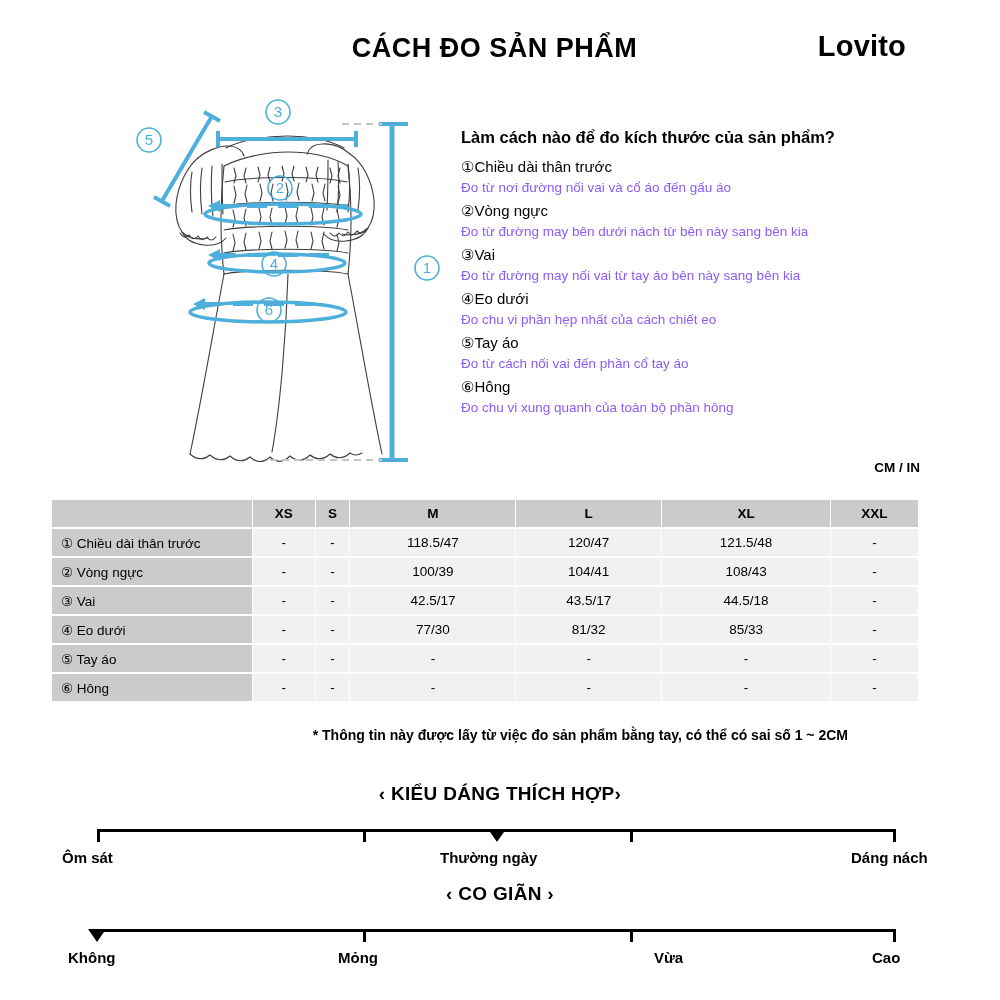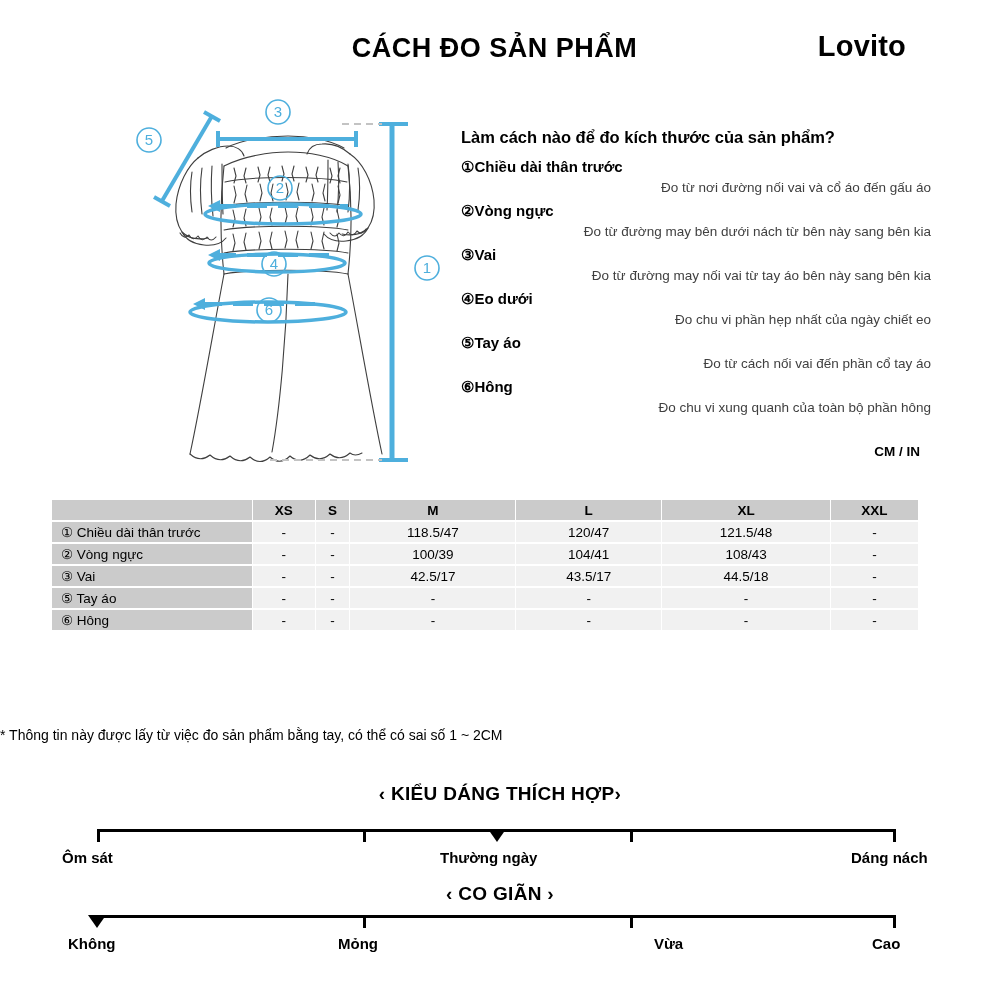--- a/index.html
+++ b/index.html
@@ -27,42 +27,42 @@
   }
 
   
   #diagram { position: absolute; left: 120px; top: 88px; width: 330px; height: 385px; }
   #diagram svg { display: block; }
 
   
   #instructions { position: absolute; left: 461px; top: 128px; width: 470px; }
   #instr-question { font-size: 16.5px; font-weight: bold; margin-bottom: 9px; }
   .instr-item { margin-bottom: 1px; }
-  .instr-title { font-size: 15px; font-weight: bold; line-height: 1.45; }
-  .instr-desc  { font-size: 13.5px; color: #404040; line-height: 1.5; margin-bottom: 2px; text-align: right; }
-
-  
-  #cm-in { position: absolute; right: 80px; top: 444px; font-size: 13.5px; font-weight: bold; }
+  .instr-title { font-size: 15px; font-weight: normal; line-height: 1.45; }
+  .instr-desc  { font-size: 13.5px; color: #8b5cf6; line-height: 1.5; margin-bottom: 2px; }
+
+  
+  #cm-in { position: absolute; right: 80px; top: 460px; font-size: 13.5px; font-weight: bold; }
 
   
   #size-table { position: absolute; left: 51px; top: 498px; width: 868px; }
   table { border-collapse: separate; border-spacing: 1px 2px; width: 100%; }
-  th, td { height: 20px; font-size: 13.5px; text-align: center; vertical-align: middle; }
+  th, td { height: 27px; font-size: 13.5px; text-align: center; vertical-align: middle; }
   th.corner-cell { background: #cbcbcb; width: 200px; }
   th.size-head { background: #cbcbcb; font-weight: bold; }
   td.row-label {
     background: #cbcbcb; text-align: left; padding-left: 9px;
     font-size: 13.5px; font-weight: normal; width: 200px;
   }
   td.data-cell { background: #f1f1f1; }
 
   
   #footnote {
     position: absolute; left: 0; top: 727px; width: 848px;
-    text-align: left; font-size: 14px; font-weight: normal;
+    text-align: right; font-size: 14px; font-weight: bold;
   }
 
   
   .scale-block { position: absolute; left: 0; width: 796px; }
   .scale-title {
     width: 1000px; text-align: center;
     font-size: 19px; font-weight: bold; letter-spacing: 0.3px;
   }
   .scale-graphic { position: relative; width: 1000px; height: 30px; }
   .scale-axis { position: absolute; left: 97px; top: 10px; width: 798px; height: 3px; background: #000; }
@@ -72,21 +72,21 @@
     border-left: 9px solid transparent;
     border-right: 9px solid transparent;
     border-top: 13px solid #000;
   }
   .scale-labels { position: relative; width: 1000px; height: 24px; }
   .scale-label { position: absolute; top: 0; font-size: 15px; font-weight: bold; white-space: nowrap; text-align: center; }
 
   #fit-block { top: 783px; }
   #fit-block .scale-title { margin-bottom: 14px; }
   #stretch-block { top: 883px; }
-  #stretch-block .scale-title { }
+  #stretch-block .scale-title { margin-bottom: 14px; }
 </style>
 </head>
 <body>
 
 <div id="header">
   <div id="main-title">CÁCH ĐO SẢN PHẨM</div>
   <div id="brand-logo">Lovito</div>
 </div>
 
 <div id="diagram">
@@ -232,21 +232,21 @@
   <div class="instr-item">
     <div class="instr-title"><span>②</span><span>Vòng ngực</span></div>
     <div class="instr-desc">Đo từ đường may bên dưới nách từ bên này sang bên kia</div>
   </div>
   <div class="instr-item">
     <div class="instr-title"><span>③</span><span>Vai</span></div>
     <div class="instr-desc">Đo từ đường may nối vai từ tay áo bên này sang bên kia</div>
   </div>
   <div class="instr-item">
     <div class="instr-title"><span>④</span><span>Eo dưới</span></div>
-    <div class="instr-desc">Đo chu vi phần hẹp nhất của ngày chiết eo</div>
+    <div class="instr-desc">Đo chu vi phần hẹp nhất của cách chiết eo</div>
   </div>
   <div class="instr-item">
     <div class="instr-title"><span>⑤</span><span>Tay áo</span></div>
     <div class="instr-desc">Đo từ cách nối vai đến phần cổ tay áo</div>
   </div>
   <div class="instr-item">
     <div class="instr-title"><span>⑥</span><span>Hông</span></div>
     <div class="instr-desc">Đo chu vi xung quanh của toàn bộ phần hông</div>
   </div>
 </div>
@@ -285,20 +285,29 @@
         <td class="data-cell">108/43</td>
         <td class="data-cell">-</td>
       </tr>
       <tr>
         <td class="row-label">③ Vai</td>
         <td class="data-cell">-</td>
         <td class="data-cell">-</td>
         <td class="data-cell">42.5/17</td>
         <td class="data-cell">43.5/17</td>
         <td class="data-cell">44.5/18</td>
+        <td class="data-cell">-</td>
+      </tr>
+      <tr>
+        <td class="row-label">④ Eo dưới</td>
+        <td class="data-cell">-</td>
+        <td class="data-cell">-</td>
+        <td class="data-cell">77/30</td>
+        <td class="data-cell">81/32</td>
+        <td class="data-cell">85/33</td>
         <td class="data-cell">-</td>
       </tr>
       <tr>
         <td class="row-label">⑤ Tay áo</td>
         <td class="data-cell">-</td>
         <td class="data-cell">-</td>
         <td class="data-cell">-</td>
         <td class="data-cell">-</td>
         <td class="data-cell">-</td>
         <td class="data-cell">-</td>

